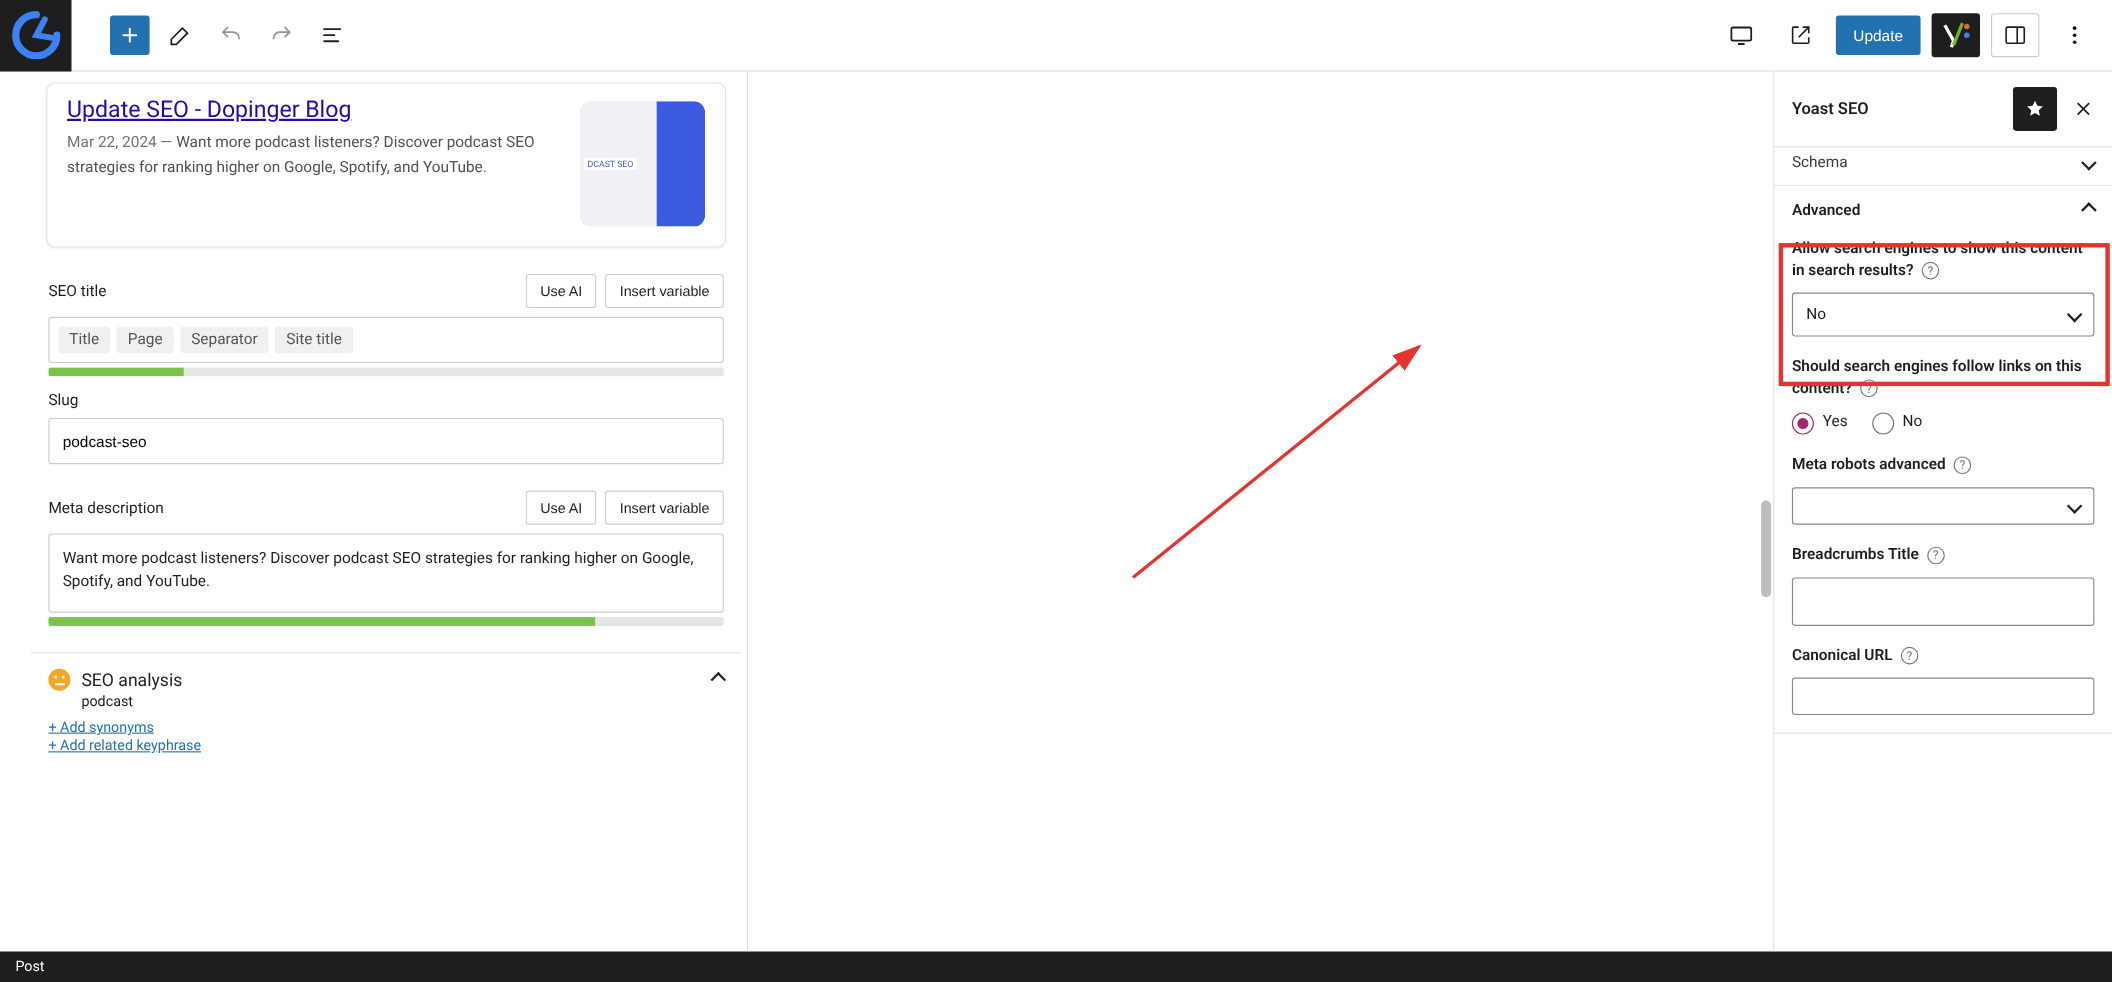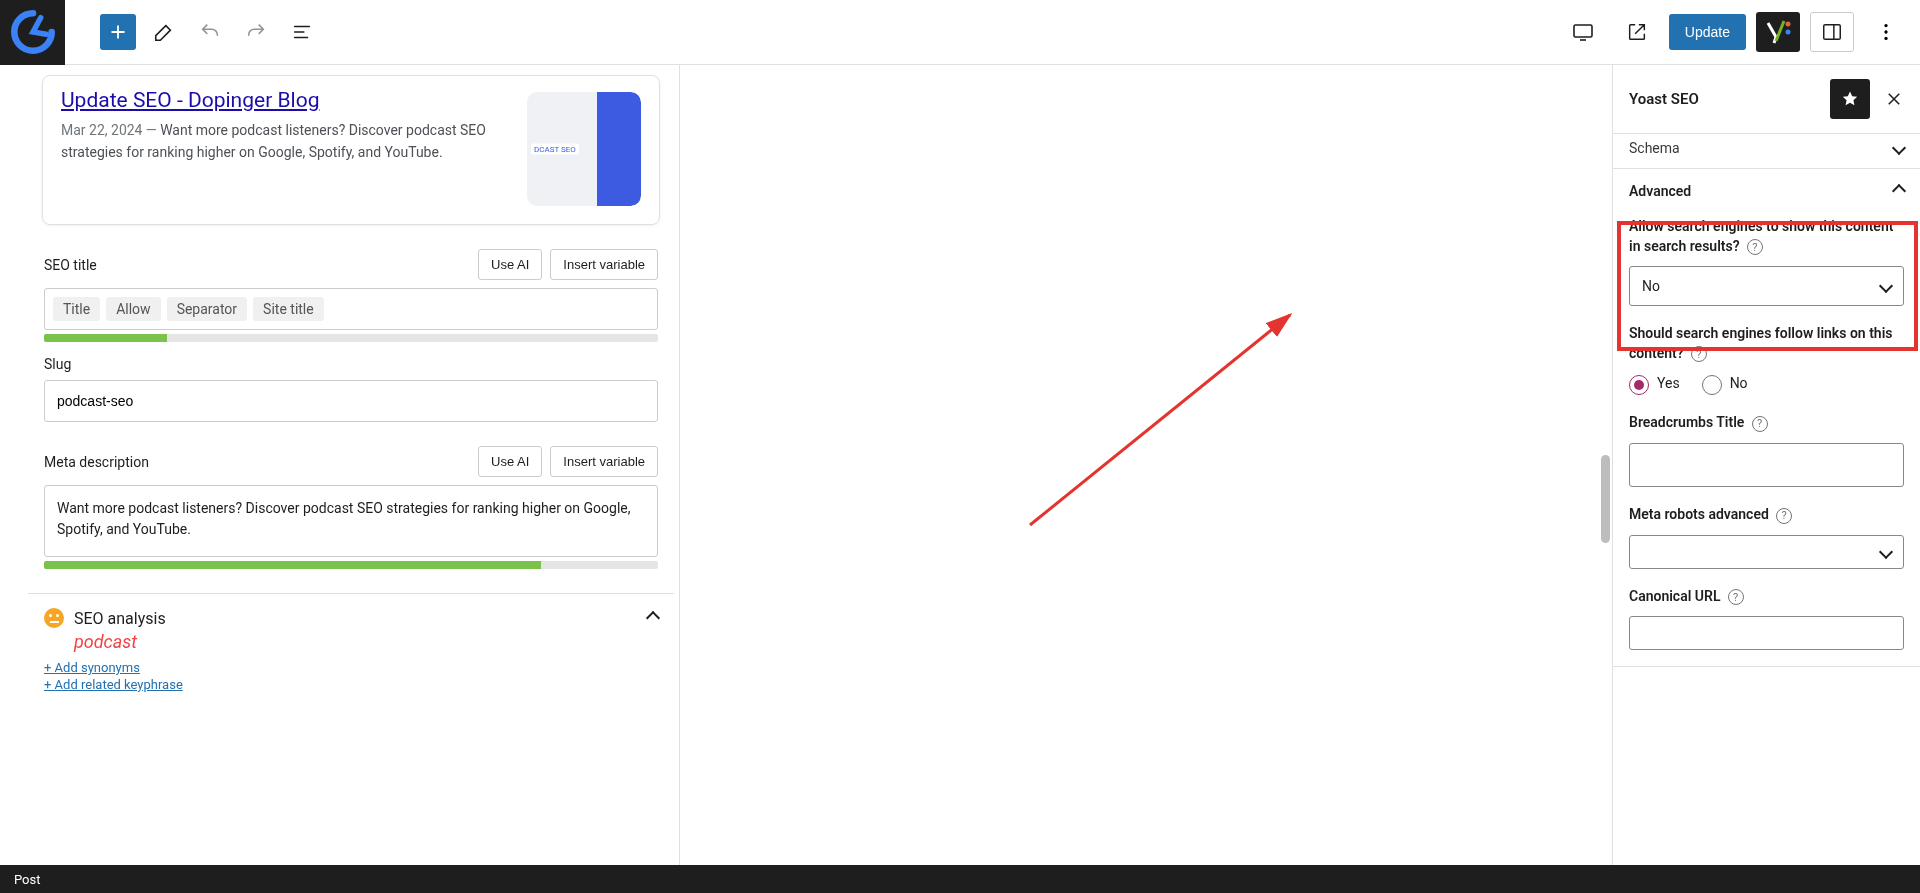--- a/index.html
+++ b/index.html
@@ -50,21 +50,21 @@
 
 
 .seo-analysis { border-top:1px solid #e0e0e0; margin-top:24px; padding:14px 16px 0;}
 .seoa-head { display:flex; align-items:center; justify-content:space-between; cursor:pointer;}
 .seoa-left { display:flex; gap:10px; align-items:center;}
 .face-ico { width:20px; height:20px; background:#f5a623; border-radius:50%; position:relative;}
 .face-ico::before,.face-ico::after{content:'';position:absolute;background:#fff;}
 .face-ico::before{width:3px;height:3px;border-radius:50%;top:6px;left:5px;box-shadow:7px 0 #fff;}
 .face-ico::after{width:9px;height:1.5px;top:13px;left:5.5px;}
 .seoa-title { font-size:16px; color:#1e1e1e;}
-.seoa-sub { font-size:18px; color:#ef4444; margin:3px 0 0 30px;font-style:italic;}
+.seoa-sub { font-size:13px; color:#0f172a; margin:3px 0 0 30px;}
 .link-blue { color:#2271b1; text-decoration:underline; font-size:13px; display:inline-block; margin-top:8px; margin-left:16px; }
 
 
 .sb-title-row { display:flex; align-items:center; justify-content:space-between; padding:14px 8px 14px 16px; border-bottom:1px solid #e0e0e0;}
 .sb-title { font-size:15px; font-weight:600;}
 .sb-star { width:40px; height:40px; background:#1e1e1e; display:flex;align-items:center;justify-content:center; border-radius:3px; margin-left:auto; margin-right:6px;}
 .sb-close { width:36px; height:36px; display:flex;align-items:center;justify-content:center; cursor:pointer;}
 .sb-section { border-bottom:1px solid #e0e0e0;}
 .sb-sec-head { display:flex; align-items:center; justify-content:space-between; padding:14px 16px; cursor:pointer; font-size:14px; font-weight:600;}
 .chev { display:inline-block; border:solid #1e1e1e; border-width:0 2px 2px 0; padding:4px;}
@@ -191,21 +191,21 @@
           
           <div class="field-head">
             <span class="field-label">SEO title</span>
             <div class="btns">
               <button class="small-btn">Use AI</button>
               <button class="small-btn">Insert variable</button>
             </div>
           </div>
           <div class="tag-input">
             <span class="tag">Title</span>
-            <span class="tag">Allow</span>
+            <span class="tag">Page</span>
             <span class="tag">Separator</span>
             <span class="tag">Site title</span>
           </div>
           <div class="progress">
               <div class="progress-fill" style="width:20%"></div>
             </div>
 
           
           <div class="field-head">
             <span class="field-label">Slug</span>
@@ -302,32 +302,32 @@
                 <span>Yes</span>
               </label>
               <label class="radio-opt">
                 <span class="radio-c"></span>
                 <span>No</span>
               </label>
             </div>
           </div>
 
           <div class="advanced-group">
-            <span class="ag-label">Breadcrumbs Title</span>
-            <span class="help-ico">?</span>
-            <input class="input-box" style="">
-          </div>
-
-          <div class="advanced-group">
             <span class="ag-label">Meta robots advanced</span>
             <span class="help-ico">?</span>
             <div class="select-box">
               <span></span>
               <span class="chev chev-down"></span>
             </div>
+          </div>
+
+          <div class="advanced-group">
+            <span class="ag-label">Breadcrumbs Title</span>
+            <span class="help-ico">?</span>
+            <input class="input-box" style="">
           </div>
 
           <div class="advanced-group" style="margin-bottom:0;">
             <span class="ag-label">Canonical URL</span>
             <span class="help-ico">?</span>
             <input class="input-box" style="height: 34px;">
           </div>
         </div>
 
         <div class="highlight-box" style="left:4px; top:52px; right:2px; height:130px;"></div>

